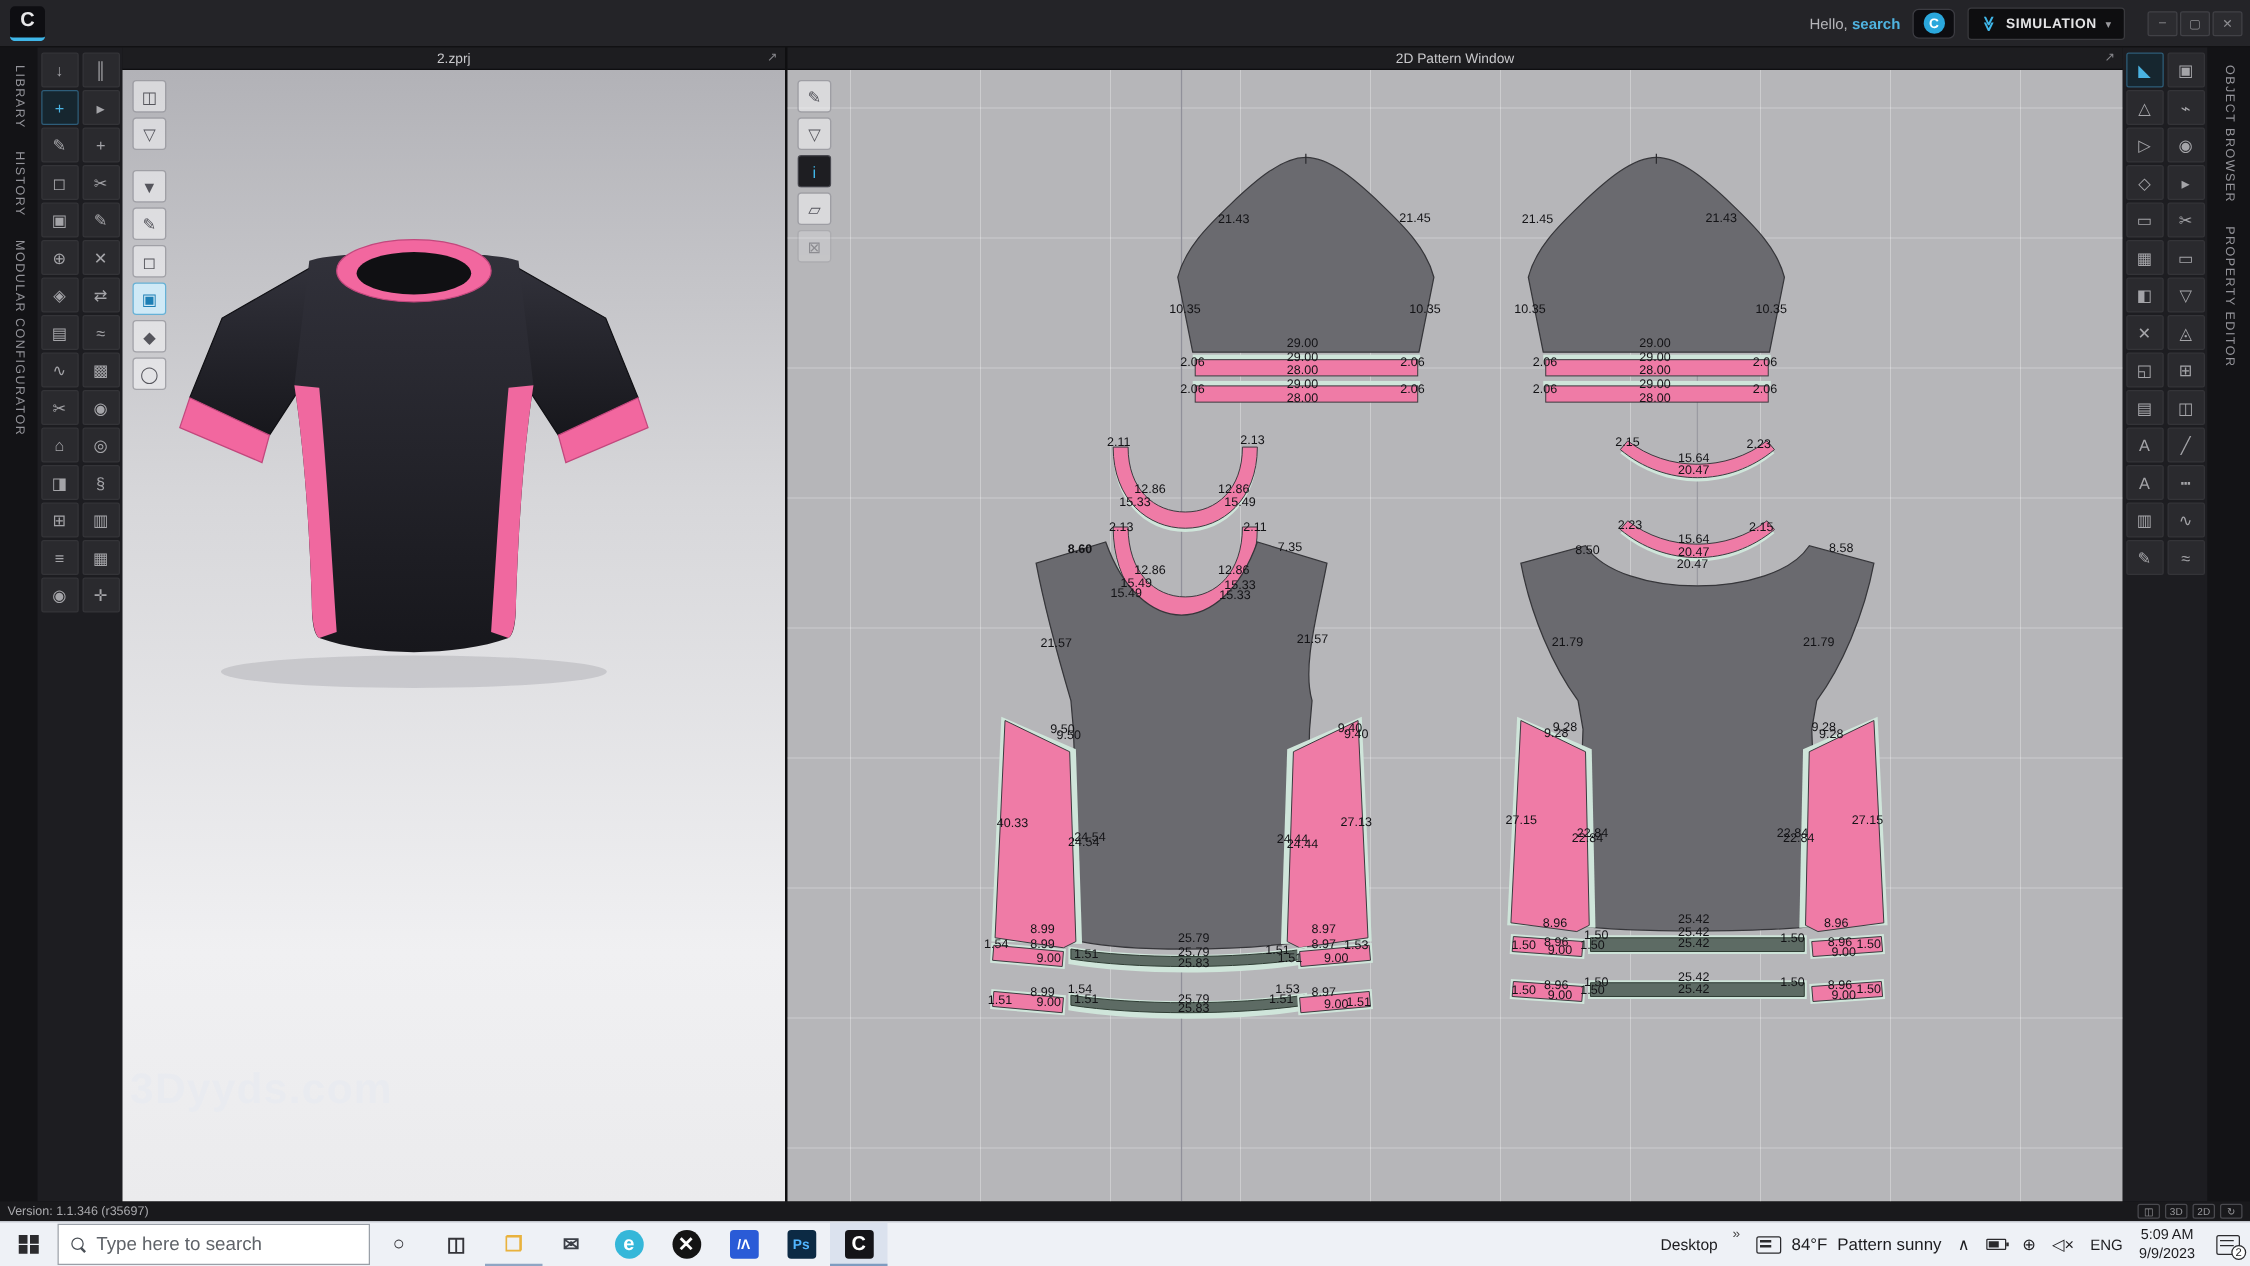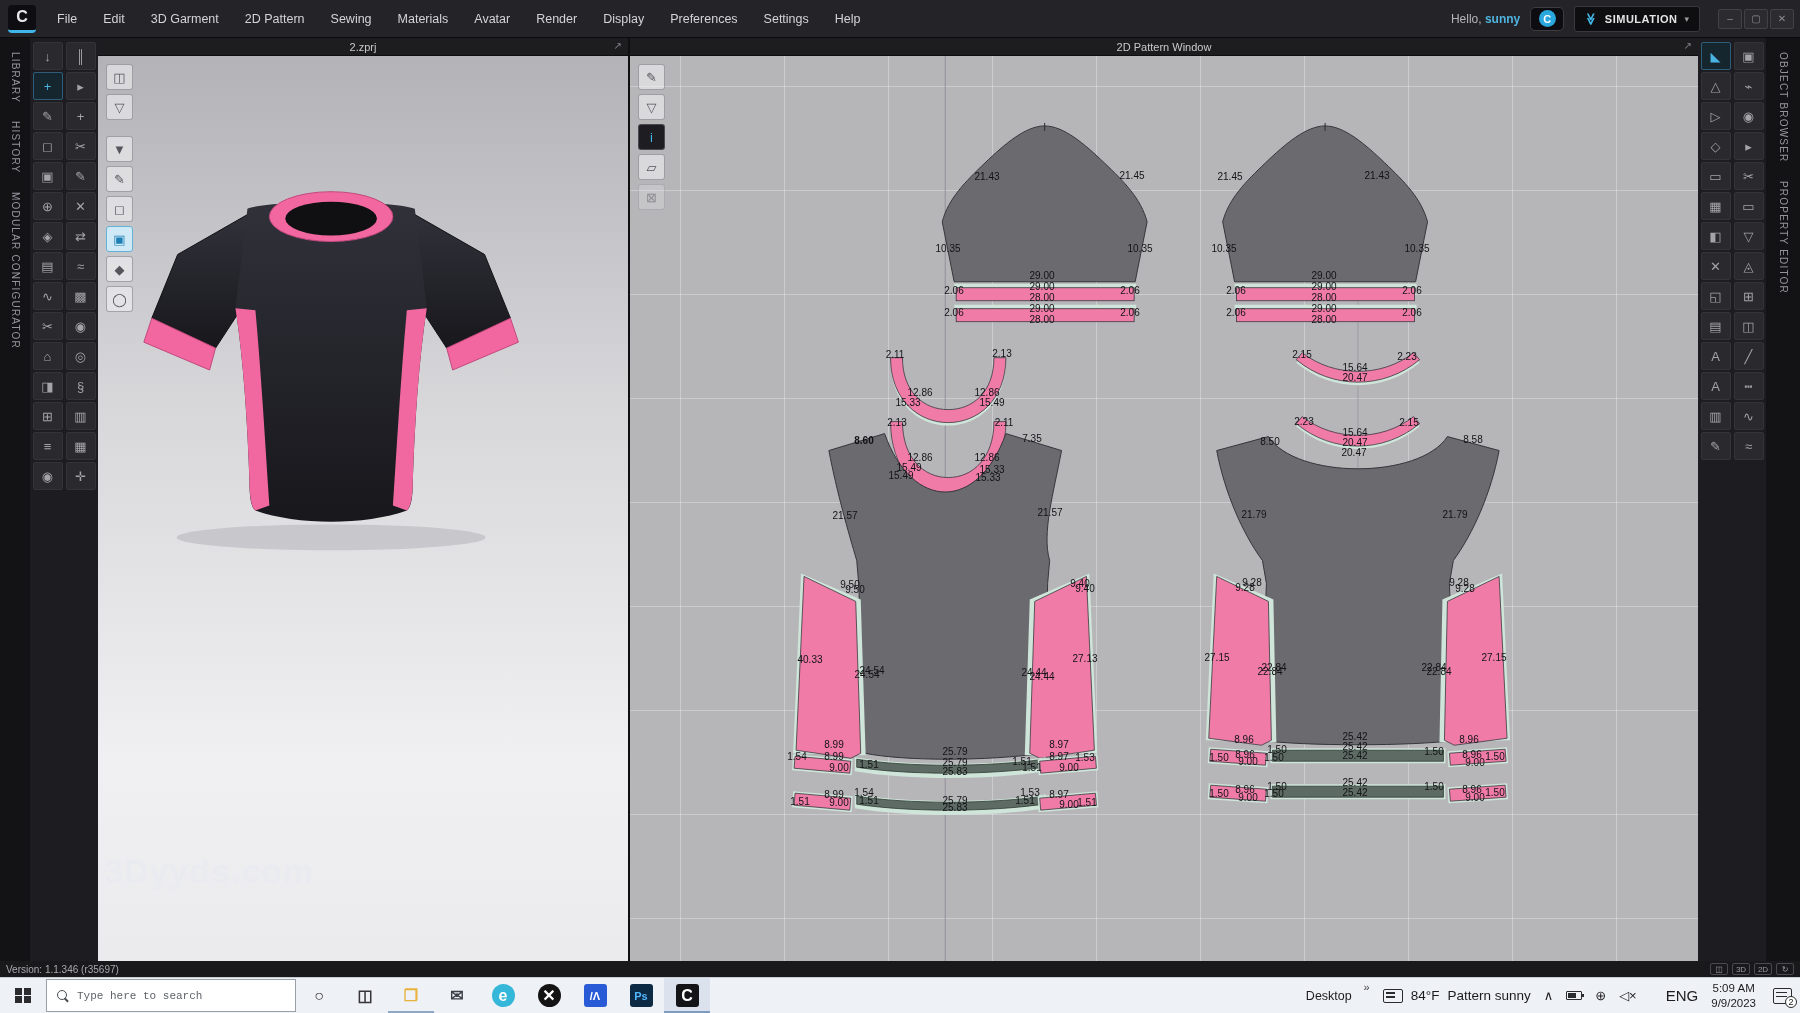--- a/index.html
+++ b/index.html
@@ -87,78 +87,63 @@
     flex:0 0 auto; }
   #start { width:46px; display:flex; align-items:center; justify-content:center; cursor:pointer; }
   #start .winlogo { display:grid; grid-template-columns:7px 7px; grid-template-rows:7px 7px; gap:1.5px; }
   #start .winlogo i { background:#2b2b2e; }
   #searchbox { width:250px; background:#fff; border:1px solid #9aa0a8; display:flex; align-items:center;
     gap:9px; padding:0 10px; margin:1px 0; }
   .mag { position:relative; width:11px; height:11px; flex:0 0 auto; }
   .mag::before { content:""; position:absolute; width:8px; height:8px; border:1.6px solid #4a4f56; border-radius:50%; }
   .mag::after { content:""; position:absolute; width:5px; height:1.6px; background:#4a4f56;
     left:7px; top:9px; transform:rotate(45deg); }
-  #searchbox input { border:none; outline:none; font-size:11px; color:#3a3f46; width:180px;
-    font-family:Liberation Mono, monospace; background:transparent; }
+  #searchbox input { border:none; outline:none; font-size:15px; color:#3a3f46; width:180px;
+    font-family:Liberation Sans, sans-serif; background:transparent; }
   #searchbox input::placeholder { color:#5f6369; }
   #taskapps { display:flex; }
   .taskapp { width:46px; display:flex; align-items:center; justify-content:center; cursor:pointer; }
   .taskapp.running { box-shadow:inset 0 -2px 0 #8fa6c4; }
   .taskapp.active { background:#dbe2ee; box-shadow:inset 0 -2px 0 #7e9cc0; }
   .appicon { width:23px; height:23px; display:flex; align-items:center; justify-content:center;
     font-size:16px; font-weight:bold; border-radius:3px; }
   .appicon.small { font-size:11px; }
   #tray { margin-left:auto; display:flex; align-items:center; gap:13px; padding-right:8px; color:#1c1c1f; }
   #desktop-lbl { position:relative; font-size:12.5px; color:#1c1c1f; padding:0 18px 0 24px; cursor:pointer; }
   #desktop-lbl .ovf { position:absolute; top:-8px; right:0; font-size:11px; color:#444; }
   #weather { display:flex; align-items:center; gap:8px; cursor:pointer; }
   .weather-ic { width:20px; height:14px; border:1.6px solid #2b2b2e; border-radius:2px; position:relative; }
   .weather-ic::after { content:""; position:absolute; left:2px; top:2px; width:9px; height:2px;
     background:#2b2b2e; box-shadow:0 4px 0 #2b2b2e; }
   #weather .t { font-size:13.5px; } #weather .d { font-size:13.5px; }
   .trayic { font-size:13px; cursor:pointer; }
   .batt { width:16px; height:9px; border:1.4px solid #2b2b2e; border-radius:1px; position:relative; cursor:pointer; }
   .batt::after { content:""; position:absolute; right:-3px; top:2px; width:2px; height:3px; background:#2b2b2e; }
   .batt::before { content:""; position:absolute; left:1px; top:1px; bottom:1px; width:8px; background:#2b2b2e; }
-  #lang { font-size:15px; cursor:pointer;margin-left:16px; }
+  #lang { font-size:12px; cursor:pointer; }
   #clock { display:flex; flex-direction:column; align-items:center; font-size:11.5px; line-height:1.25; cursor:pointer; }
   #notif { position:relative; width:19px; height:16px; border:1.6px solid #2b2b2e; border-radius:2px;
     margin-left:4px; cursor:pointer; }
   #notif::before { content:""; position:absolute; left:2px; top:3px; width:11px; height:1.6px;
     background:#2b2b2e; box-shadow:0 4px 0 #2b2b2e; }
   #notif .badge { position:absolute; right:-6px; bottom:-5px; width:12px; height:12px; border-radius:50%;
     background:#fff; border:1px solid #2b2b2e; color:#1c1c1f; font-size:9px; display:flex;
     align-items:center; justify-content:center; }
 </style>
 </head>
 <body>
 
 <div id="app">
 
   <header id="menubar">
     <div id="logo">C</div>
-    <nav id="menus">
-
-    <div class="menu-item">File</div>
-        <div class="menu-item">Edit</div>
-        <div class="menu-item">3D Garment</div>
-        <div class="menu-item">2D Pattern</div>
-        <div class="menu-item">Sewing</div>
-        <div class="menu-item">Materials</div>
-        <div class="menu-item">Avatar</div>
-        <div class="menu-item">Render</div>
-        <div class="menu-item">Display</div>
-        <div class="menu-item">Preferences</div>
-        <div class="menu-item">Settings</div>
-        <div class="menu-item">Help</div>
-      </nav>
     <div id="menubar-right">
       <span id="hello">
         <span>Hello,</span>
-        <a>sunny</a>
+        <a>search</a>
       </span>
       <div id="cloud-btn">
           <span>C</span>
         </div>
       <div id="sim-btn">
         <span class="chev">≫</span>
         <span class="lbl">SIMULATION</span>
         <span class="caret">▾</span>
       </div>
       <div id="win-controls">

